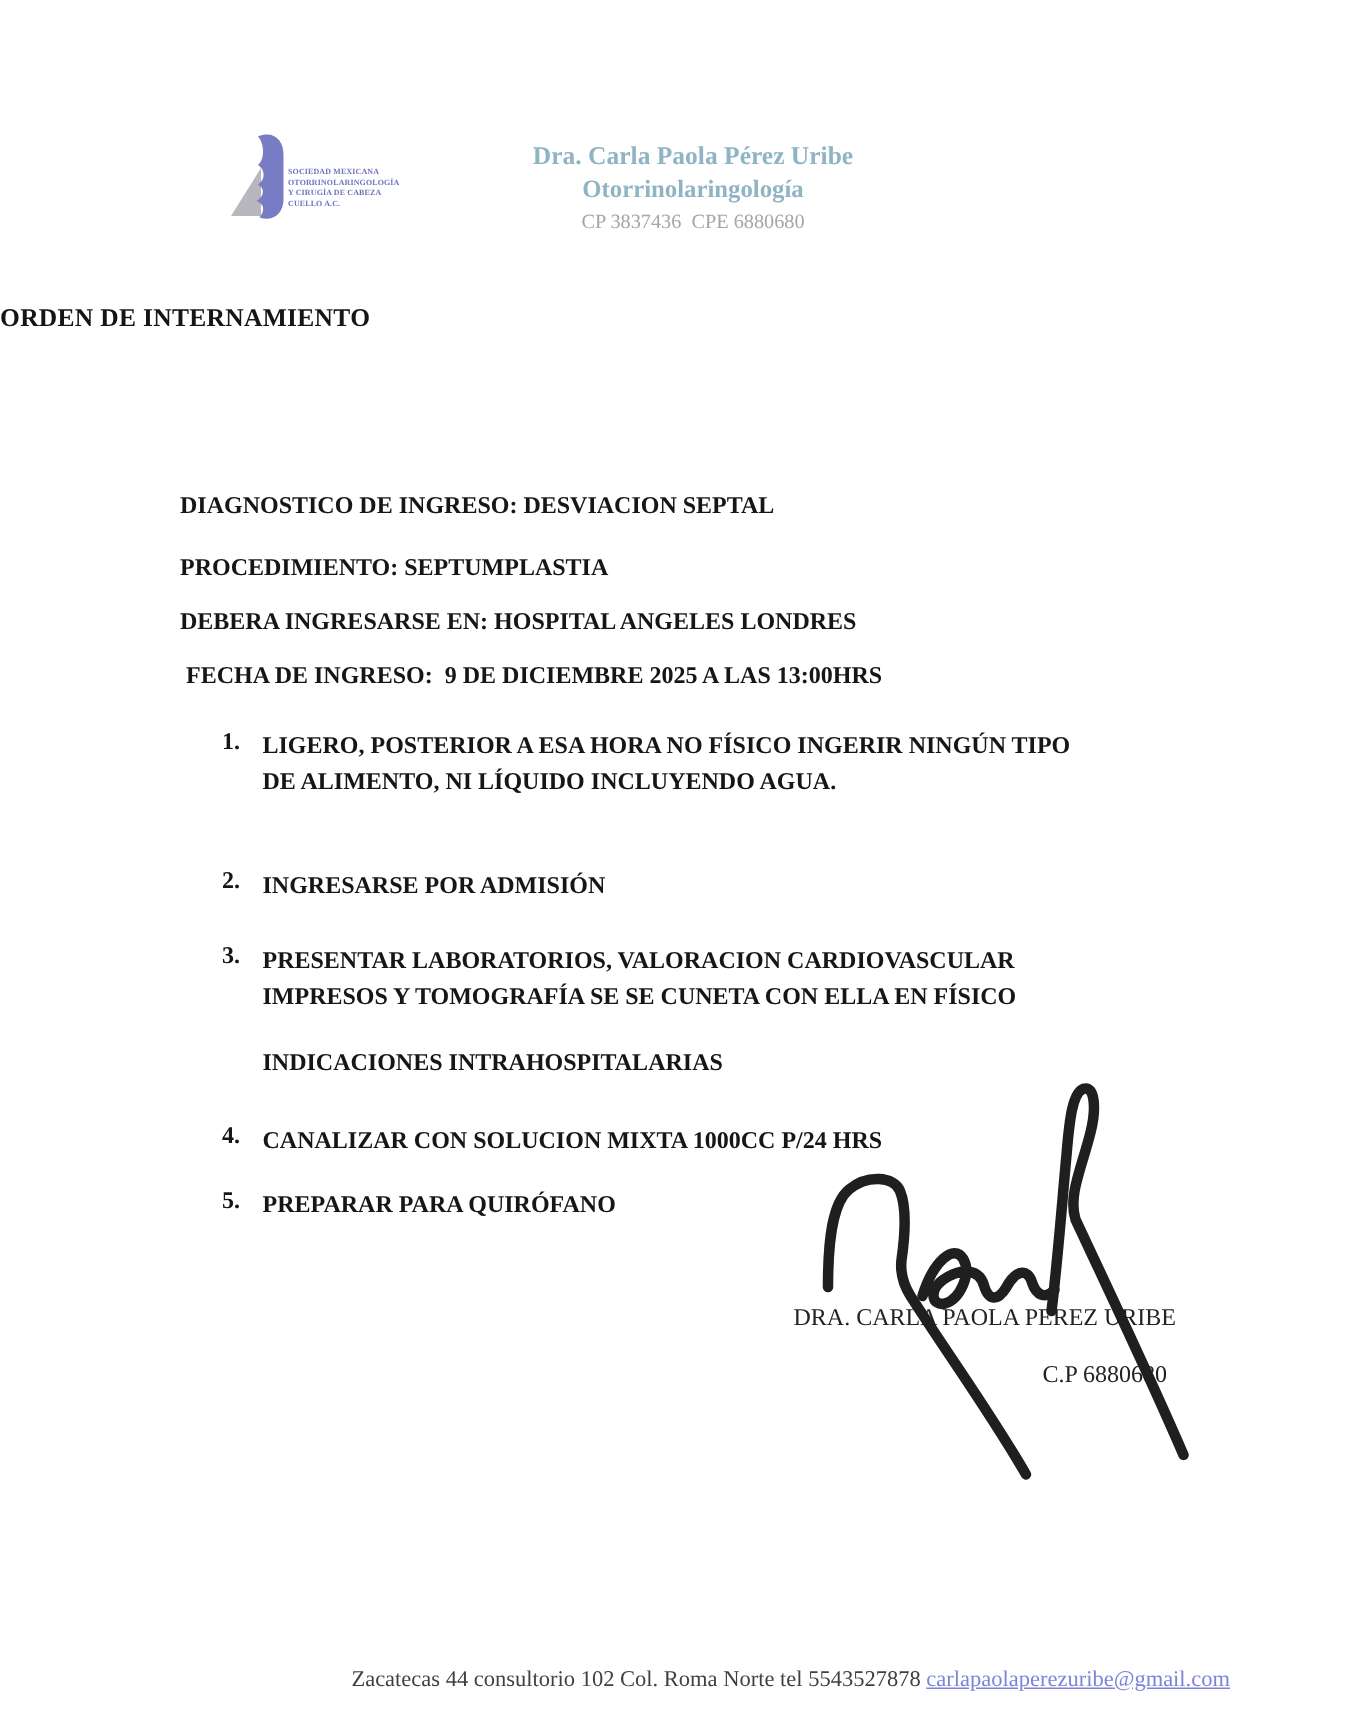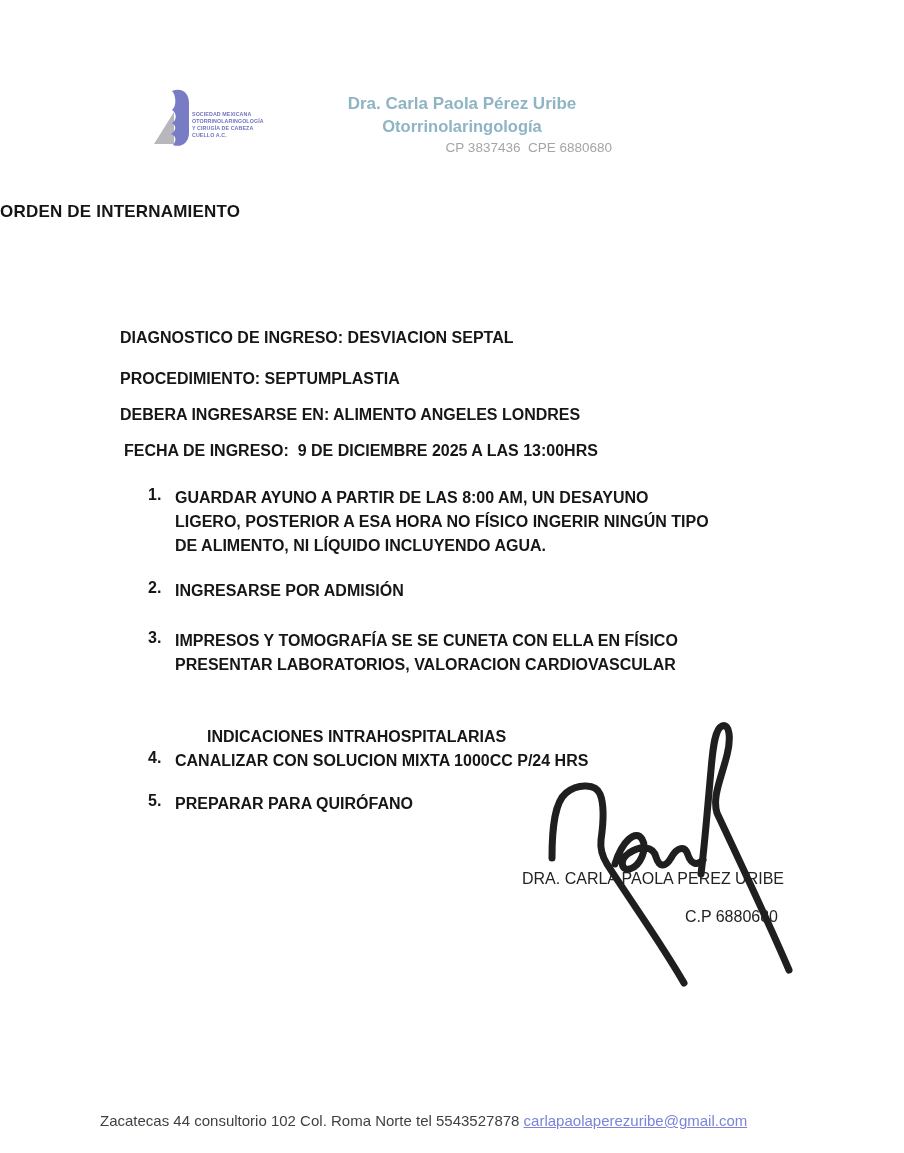--- a/index.html
+++ b/index.html
@@ -1,33 +1,33 @@
 <!DOCTYPE html>
 <html><head>
 <meta charset="utf-8">
 <style>
   * { margin:0; padding:0; box-sizing:border-box; }
   html,body { background:#ffffff; }
   .page {
     position:relative;
     width:900px; height:1153px;
     background:#ffffff;
-    font-family:Liberation Sans, sans-serif;
+    font-family:Liberation Serif, serif;
     color:#1b1b1b;
     overflow:hidden;
   }
   
   .logo-svg { position:absolute; left:148px; top:86px; }
   .doctor-block {
     position:absolute; left:312px; top:93px; width:300px;
     text-align:center; line-height:1.25;
   }
   .doctor-name   { font-size:17px; font-weight:bold; color:#8fb4c4; }
   .doctor-spec   { font-size:16.5px; font-weight:bold; color:#8fb4c4; margin-top:2px; }
-  .doctor-cred   { font-size:13.5px; color:#a5a5a5; margin-top:3px; white-space:pre;text-align:right; }
+  .doctor-cred   { font-size:13.5px; color:#a5a5a5; margin-top:3px; white-space:pre; }
   
   .doc-title {
     position:absolute; left:0; top:202px; width:100%;
     text-align:left; font-size:17px; font-weight:bold; color:#151515;
     letter-spacing:.2px;
   }
   
   .field {
     position:absolute; left:120px;
     font-size:16px; font-weight:bold; white-space:pre; color:#161616;
@@ -37,39 +37,39 @@
   .order-num  {
     position:absolute; left:148px;
     font-size:16px; font-weight:bold; color:#161616;
   }
   .order-lines { position:absolute; left:175px; width:640px; }
   .order-line  {
     font-size:16px; font-weight:bold; color:#161616;
     line-height:24px; white-space:pre;
   }
   .intra-heading {
-    position:absolute; left:175px; top:728px;
-    font-size:16px; font-weight:bold; color:#161616;margin-left:32px;
+    position:absolute; left:175px; top:700px;
+    font-size:16px; font-weight:bold; color:#161616;
   }
   
   .sig-name {
     position:absolute; right:116px; top:870px;
     font-size:16px; color:#232323; white-space:pre;
   }
   .sig-license {
     position:absolute; right:122px; top:908px;
     font-size:16px; color:#232323; white-space:pre;
   }
   .signature-svg {
     position:absolute; left:0; top:0; pointer-events:none;
   }
   
   .footer {
     position:absolute; left:100px; top:1112px; width:720px;
-    font-size:15px; color:#3f3f46; white-space:pre;
+    font-size:15px; color:#3f3f46; white-space:pre;text-align:right;
   }
   .footer a {
     color:#7b83da; text-decoration:underline; cursor:pointer;
   }
   .logo-text { font-size:5.3px; font-weight:bold; fill:#7074ba; letter-spacing:.1px; }
 </style>
 </head>
 <body>
 
 <div class="page">
@@ -88,46 +88,45 @@
   <div class="doctor-block">
     <div class="doctor-name">Dra. Carla Paola Pérez Uribe</div>
     <div class="doctor-spec">Otorrinolaringología</div>
     <div class="doctor-cred">CP 3837436  CPE 6880680</div>
   </div>
 
   <div class="doc-title">ORDEN DE INTERNAMIENTO</div>
 
   <div class="field" style="top:370px;">PROCEDIMIENTO: SEPTUMPLASTIA</div>
   <div class="field" style="top:329px;">DIAGNOSTICO DE INGRESO: DESVIACION SEPTAL</div>
-  <div class="field" style="top:406px;">DEBERA INGRESARSE EN: ALIMENTO ANGELES LONDRES</div>
+  <div class="field" style="top:406px;">DEBERA INGRESARSE EN: HOSPITAL ANGELES LONDRES</div>
   <div class="field" style="top:442px; left:124px;">FECHA DE INGRESO:  9 DE DICIEMBRE 2025 A LAS 13:00HRS</div>
 
   <div>
 
     <div class="order-item">
       <span class="order-num" style="top:486px;">1.</span>
       <div class="order-lines" style="top:486px;">
-        <div class="order-line">GUARDAR AYUNO A PARTIR DE LAS 8:00 AM, UN DESAYUNO</div>
         <div class="order-line">LIGERO, POSTERIOR A ESA HORA NO FÍSICO INGERIR NINGÚN TIPO</div>
         <div class="order-line">DE ALIMENTO, NI LÍQUIDO INCLUYENDO AGUA.</div>
       </div>
     </div>
 
     <div class="order-item">
       <span class="order-num" style="top:579px;">2.</span>
       <div class="order-lines" style="top:579px;">
         <div class="order-line">INGRESARSE POR ADMISIÓN</div>
       </div>
     </div>
 
     <div class="order-item">
       <span class="order-num" style="top:629px;">3.</span>
       <div class="order-lines" style="top:629px;">
+        <div class="order-line">PRESENTAR LABORATORIOS, VALORACION CARDIOVASCULAR</div>
         <div class="order-line">IMPRESOS Y TOMOGRAFÍA SE SE CUNETA CON ELLA EN FÍSICO</div>
-        <div class="order-line">PRESENTAR LABORATORIOS, VALORACION CARDIOVASCULAR</div>
       </div>
     </div>
 
     <div class="intra-heading">INDICACIONES INTRAHOSPITALARIAS</div>
 
     <div class="order-item">
       <span class="order-num" style="top:749px;">4.</span>
       <div class="order-lines" style="top:749px;">
         <div class="order-line">CANALIZAR CON SOLUCION MIXTA 1000CC P/24 HRS</div>
       </div>

